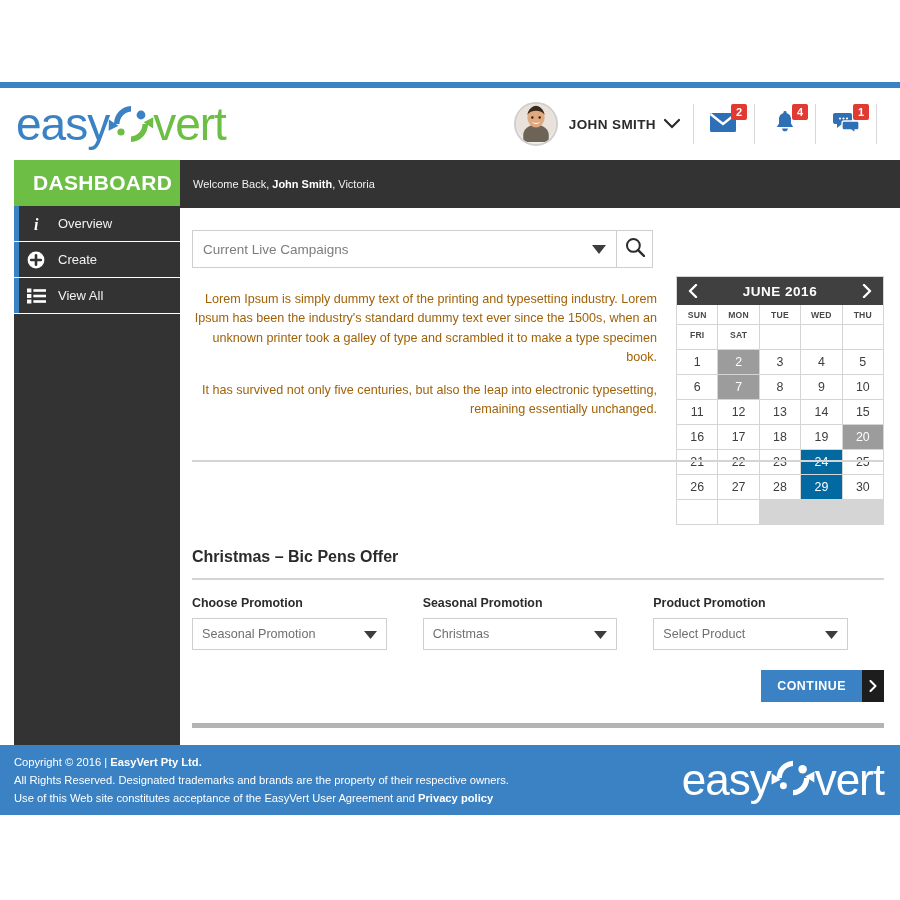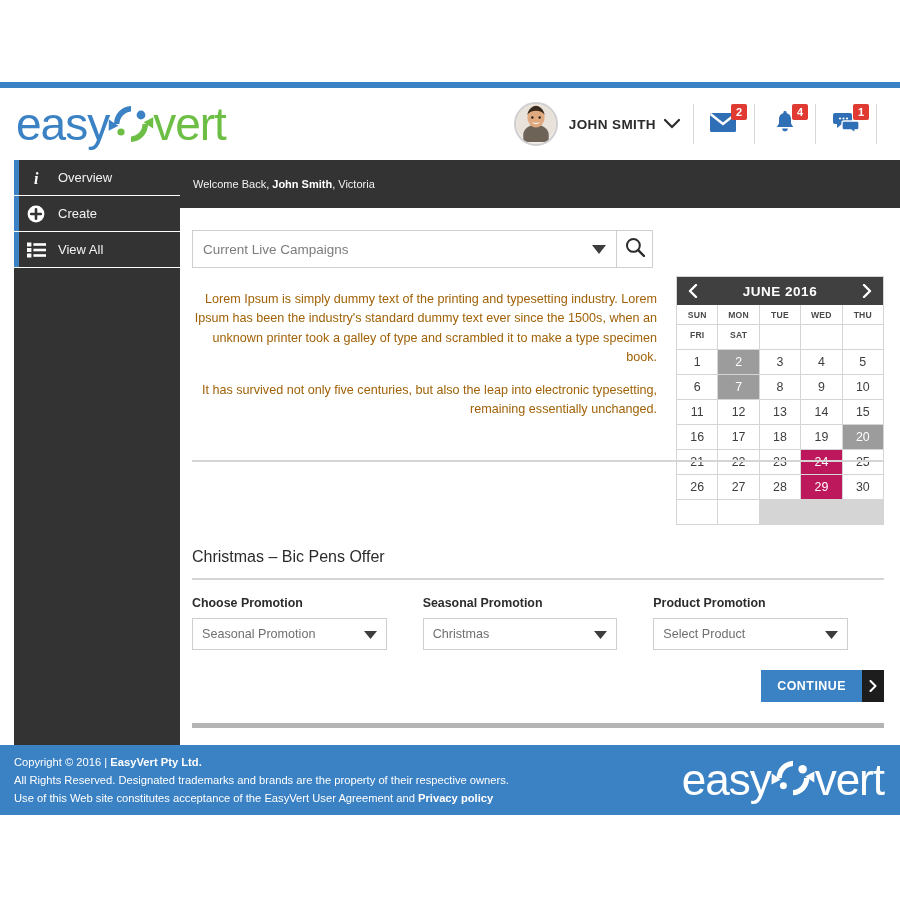--- a/index.html
+++ b/index.html
@@ -86,36 +86,36 @@
   .cal-head {
     height: 28px; background: #404040; color: #fff; display: flex; align-items: center;
     font-size: 13.5px; font-weight: bold; letter-spacing: .5px;
   }
   .cal-nav { width: 32px; height: 28px; display: flex; align-items: center; justify-content: center; cursor: pointer; }
   .cal-month { flex: 1; text-align: center; }
   .cal-grid { display: grid; grid-template-columns: repeat(5, 1fr); background: #d5d5d5; gap: 1px; padding: 0; }
   .cal-dow { background: #fff; color: #4a4a4a; font-size: 8.6px; font-weight: bold; text-align: center; padding: 5px 0 4px; letter-spacing: .2px; }
   .cal-day { background: #fff; color: #3d3d3d; font-size: 12.4px; text-align: center; padding: 5px 0; cursor: pointer; }
   .cal-day.grey { background: #9c9c9c; color: #fff; }
-  .cal-day.green { background: #be185d; color: #fff; }
+  .cal-day.green { background: #0369a1; color: #fff; }
   .cal-day.empty { background: #fff; cursor: default; }
 
   
   .rule-thin { position: absolute; left: 12px; width: 692px; height: 2px; background: #d5d5d5; }
   .rule-thick { position: absolute; left: 12px; width: 692px; height: 5px; background: #b4b4b4; }
 
   .tabs { position: absolute; left: 12px; top: 284px; display: flex; align-items: flex-end; }
   .tab {
     height: 40px; padding: 0 18px; border: 1px solid #d8d8d8; background: #fff;
     color: #8e8e8e; font-size: 11.8px; font-weight: bold; letter-spacing: .4px;
     display: flex; align-items: center; margin-right: 4px; cursor: pointer;
   }
   .tab.active { background: #9c9c9c; color: #fff; border-color: #9c9c9c; }
 
-  .camp-title { position: absolute; left: 12px; top: 340px; font-size: 16px; font-weight: normal; color: #2b2b2b; }
+  .camp-title { position: absolute; left: 12px; top: 340px; font-size: 16px; font-weight: bold; color: #2b2b2b; }
 
   
   .form-row { position: absolute; left: 12px; top: 388px; width: 692px; display: flex; }
   .field { width: 207px; margin-right: 36px; }
   .field-label { font-size: 12.4px; font-weight: bold; color: #2b2b2b; margin-bottom: 8px; }
   .select {
     height: 32px; border: 1px solid #cfcfcf; background: #fff;
     display: flex; align-items: center; padding: 0 9px; cursor: pointer;
   }
   .select .val { flex: 1; color: #6f6f6f; font-size: 12.6px; }
@@ -222,20 +222,21 @@
         </span>
         <span class="badge">1</span>
       </div>
       <div class="hsep"></div>
     </div>
   </div>
 
   <div class="shell">
 
     <div class="sidebar">
+      <div class="dash-title">DASHBOARD</div>
 
       <div class="nav-item">
         <span class="nav-icon">
           <svg width="14" height="18" viewBox="0 0 14 18">
             <text x="5" y="15" font-family="Liberation Serif, serif" font-style="italic" font-weight="bold" font-size="16" fill="#fff">i</text>
           </svg>
         </span>
         <span class="nav-label">Overview</span>
       </div>
 

